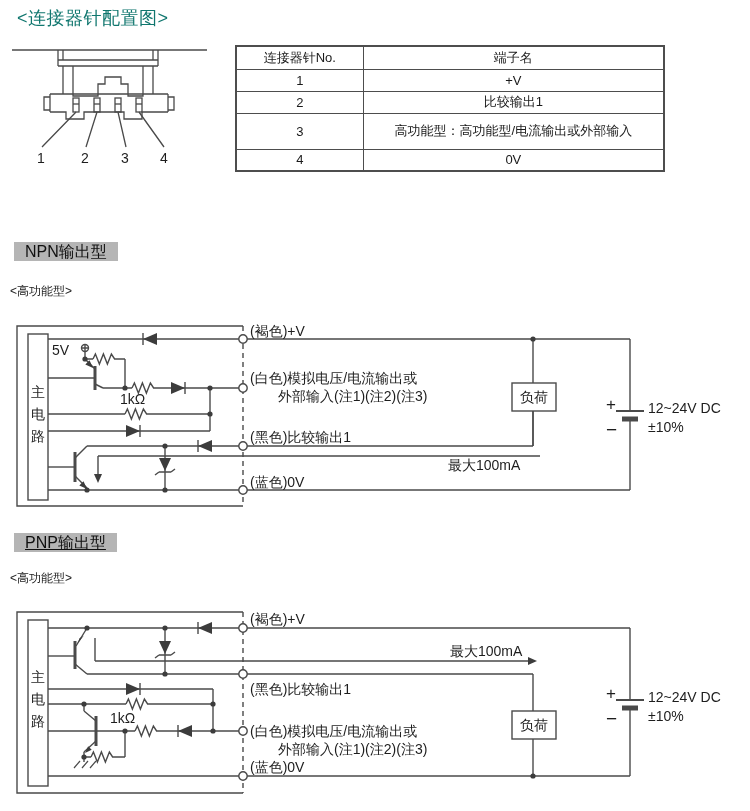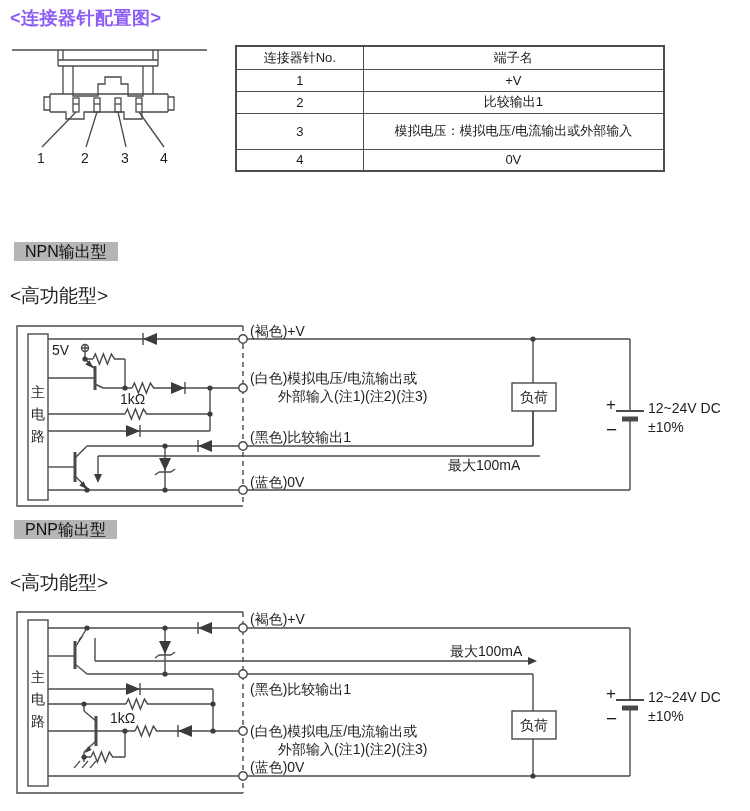--- a/index.html
+++ b/index.html
@@ -1,24 +1,24 @@
 <!DOCTYPE html>
 <html><head>
 <meta charset="utf-8">
 <style>
   html,body{margin:0;padding:0;background:#ffffff;}
   #page{position:relative;width:750px;height:811px;background:#ffffff;
         font-family:"Liberation Sans",sans-serif;color:#1a1a1a;overflow:hidden;}
   .abs{position:absolute;}
-  #title{left:10px;top:6px;font-size:18px;letter-spacing:0.5px;color:#8b5cf6;font-weight:bold;}
+  #title{left:17px;top:6px;font-size:18px;letter-spacing:0.5px;color:#0f766e;}
   #io-heading{left:12px;top:194px;font-size:21px;color:#222;}
   .badge{background:#b5b5b5;color:#111;font-size:16px;padding:0 11px;line-height:19px;}
   #npn-badge{left:14px;top:242px;}
-  #pnp-badge{left:14px;top:520px;}
-  .subtype{font-size:19px;color:#222;text-align:center;}
+  #pnp-badge{left:14px;top:533px;text-decoration:underline;}
+  .subtype{font-size:12px;color:#222;text-align:center;}
   #npn-subtype{left:10px;top:283px;}
   #pnp-subtype{left:10px;top:570px;}
   #pin-table{left:235px;top:45px;width:430px;border-collapse:collapse;
              border:2px solid #4d4d4d;font-size:13px;table-layout:fixed;}
   #pin-table th,#pin-table td{border:1px solid #4d4d4d;text-align:center;
              font-weight:normal;padding:0 4px;color:#1a1a1a;}
   #pin-table .c1{width:27.5%;}
   tr.h-head{height:23px;} tr.h-s{height:22px;} tr.h-l{height:36px;}
   svg{display:block;}
   svg text{font-family:"Liberation Sans",sans-serif;}
@@ -91,21 +91,21 @@
     <tr class="h-s">
       <td>1</td>
       <td>+V</td>
     </tr>
     <tr class="h-s">
       <td>2</td>
       <td>比较输出1</td>
     </tr>
     <tr class="h-l">
       <td>3</td>
-      <td>模拟电压：模拟电压/电流输出或外部输入</td>
+      <td>高功能型：高功能型/电流输出或外部输入</td>
     </tr>
     <tr class="h-s">
       <td>4</td>
       <td>0V</td>
     </tr>
   </tbody>
     </table>
 
   <div id="npn-badge" class="abs badge">NPN输出型</div>
   <div id="npn-subtype" class="abs subtype">&lt;高功能型&gt;</div>

